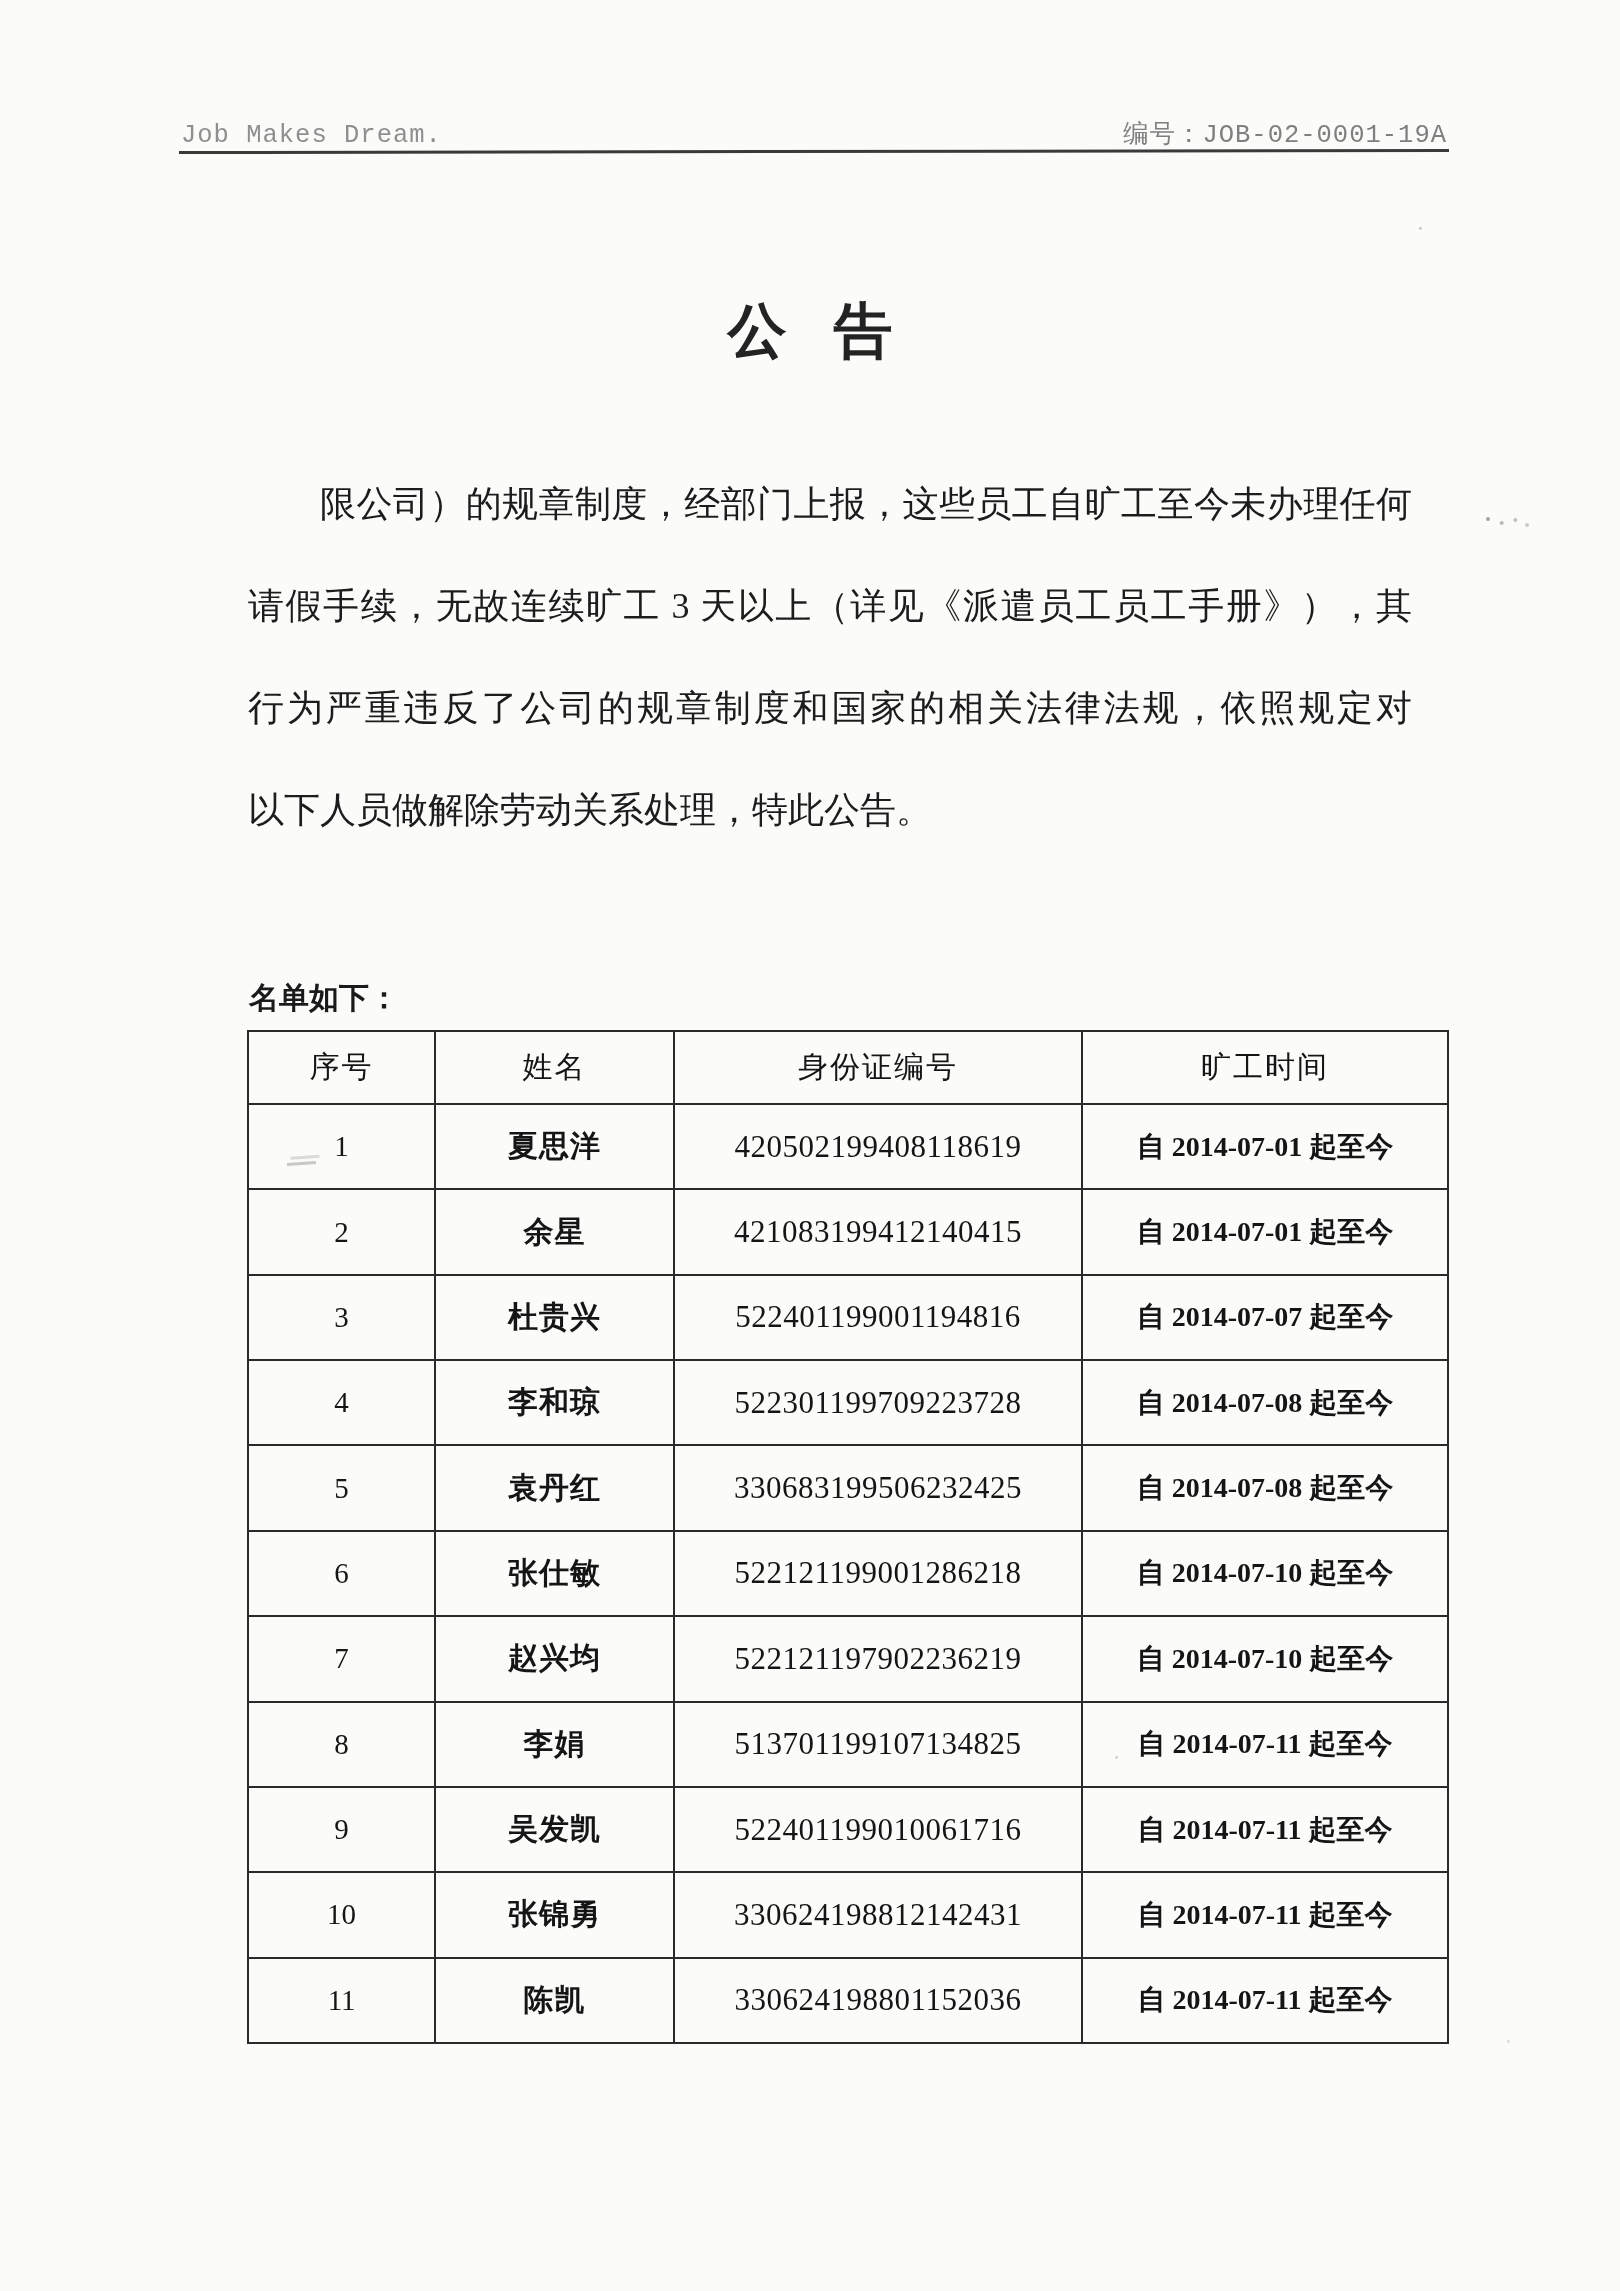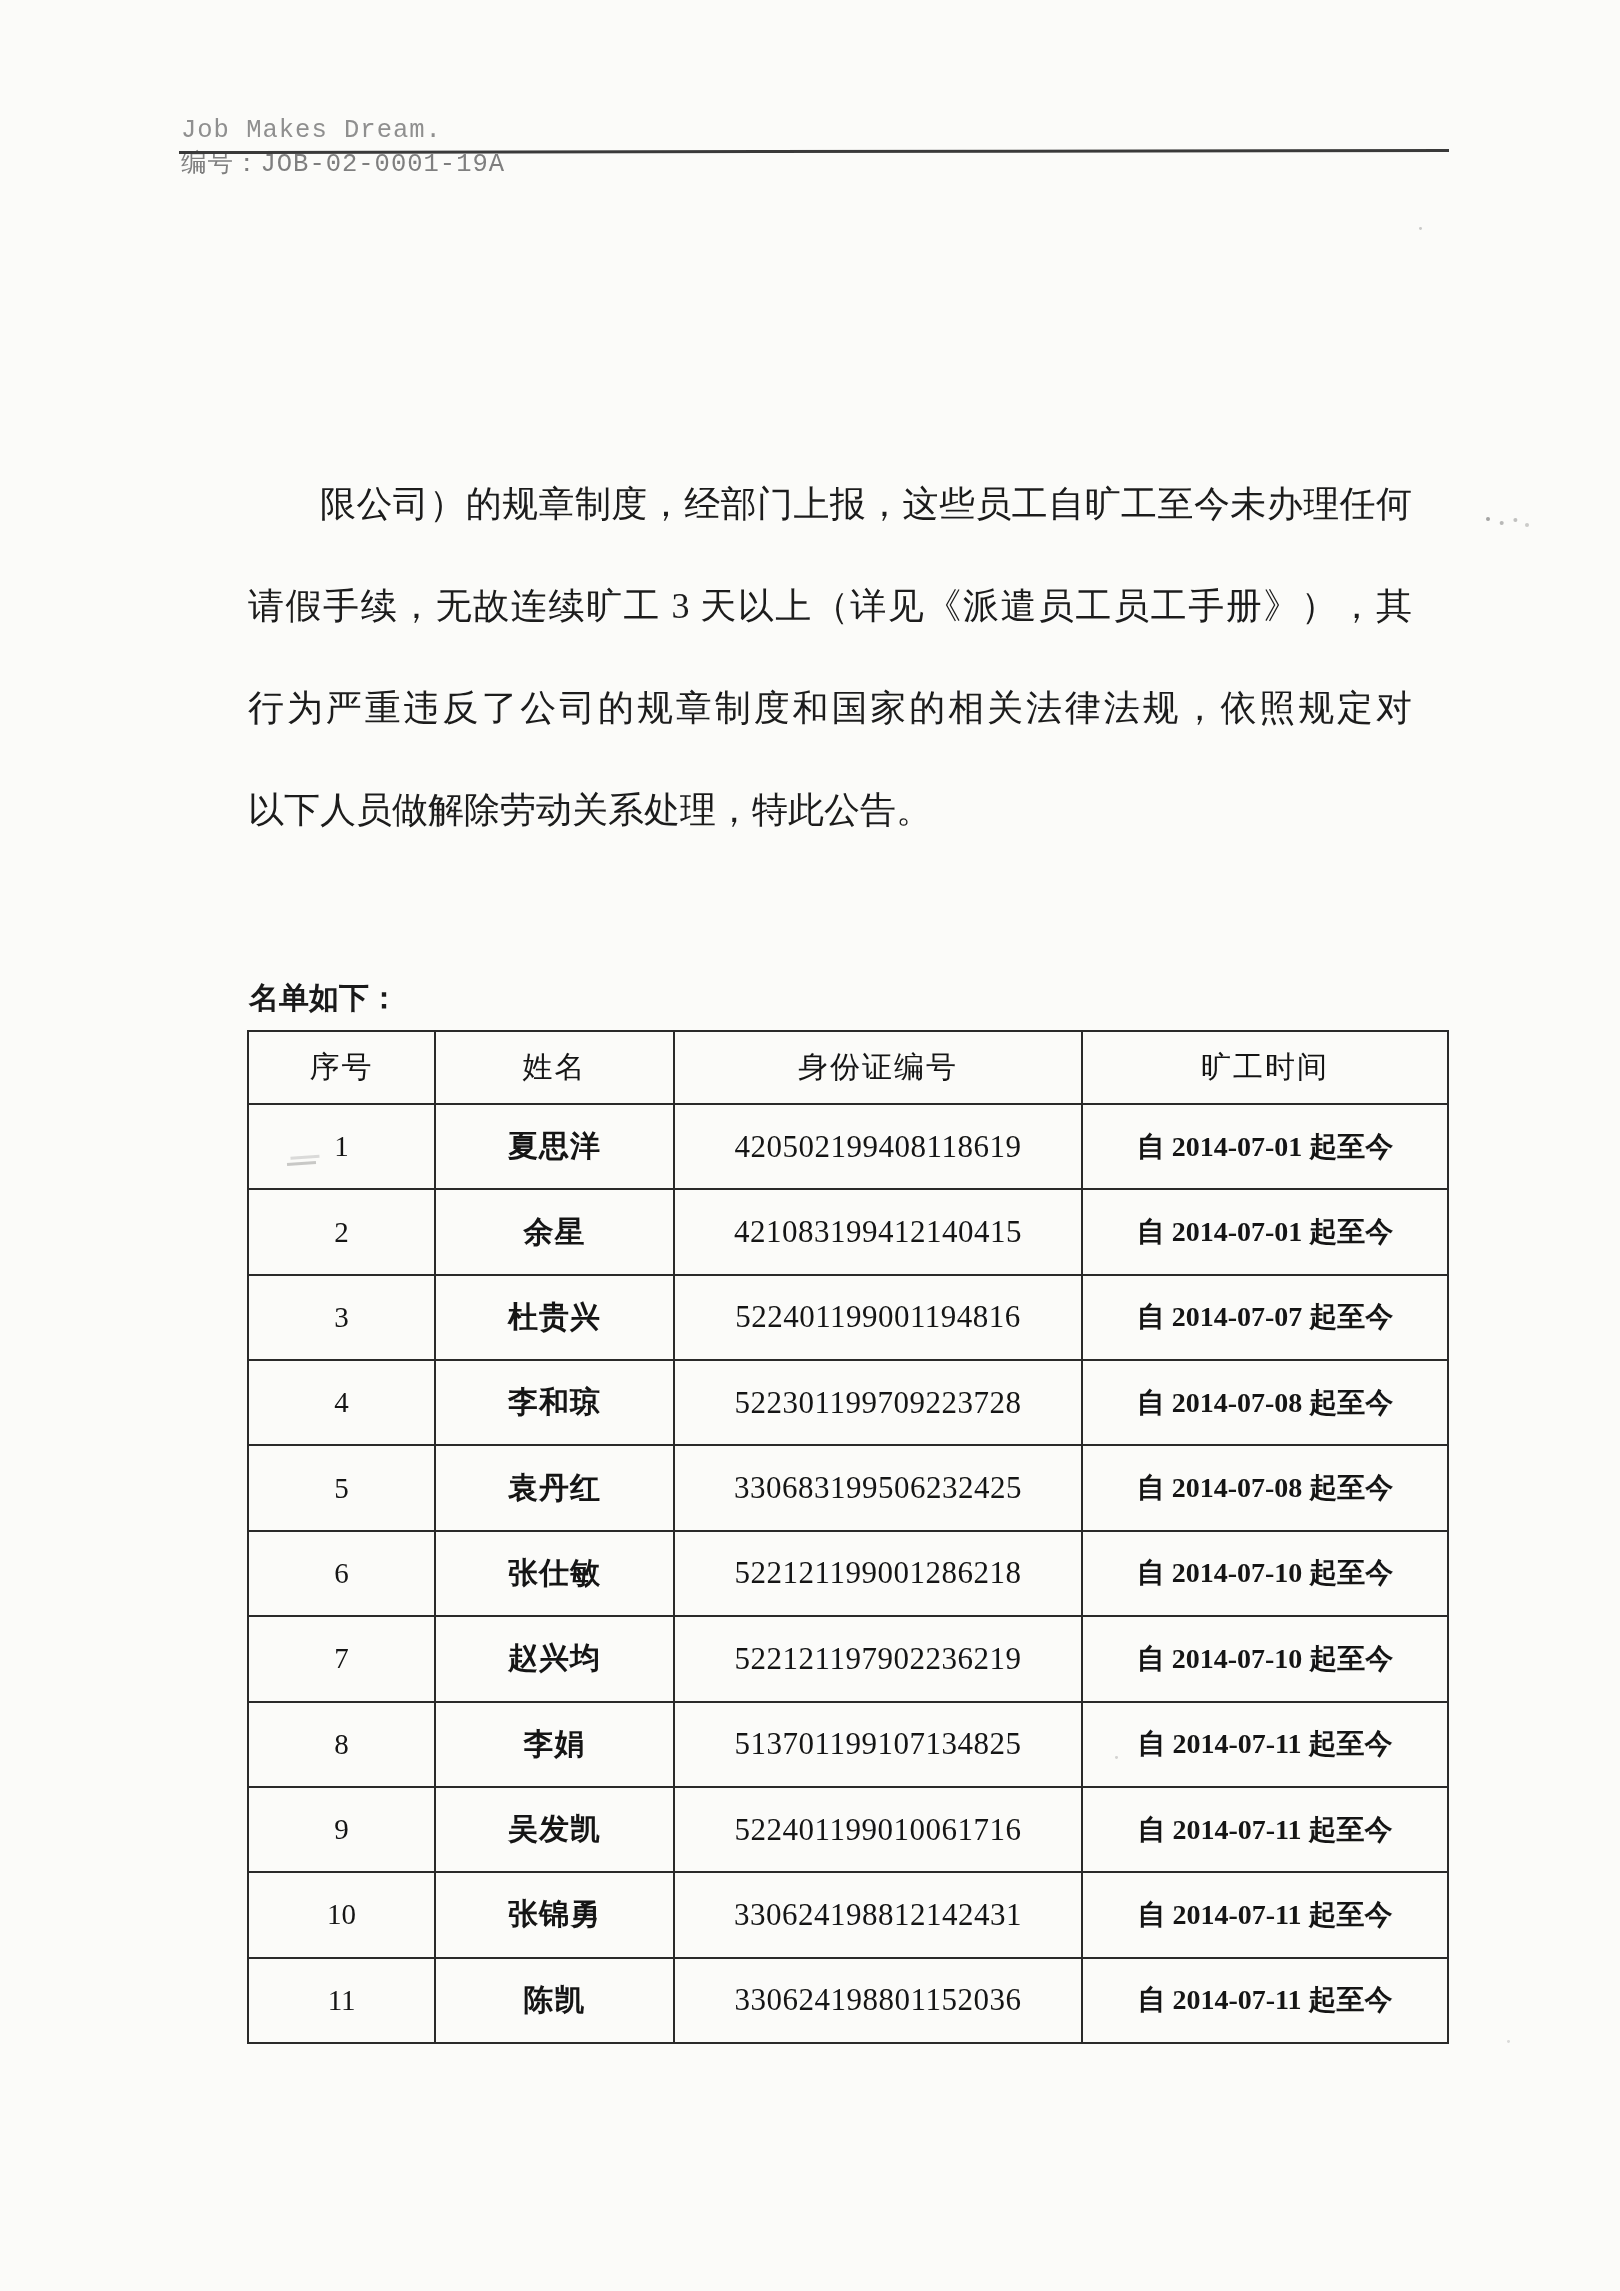--- a/index.html
+++ b/index.html
@@ -23,21 +23,20 @@
     position: absolute;
     top: 116px;
     left: 181px;
     width: 1266px;
     display: flex;
     justify-content: space-between;
     align-items: baseline;
     font-family: "Liberation Mono", "DejaVu Sans Mono", monospace;
     font-size: 25.5px;
     letter-spacing: 1px;
-    flex-direction: column;
   }
   .doc-header .hdr-left  { color: #8f8f8f; }
   .doc-header .hdr-right { color: #7f7f7f; }
 
   .header-rule {
     position: absolute;
     top: 150px;
     left: 179px;
     width: 1270px;
     height: 2.9px;
@@ -167,20 +166,21 @@
 
 <div class="page">
 
   <div class="doc-header">
     <span class="hdr-left">Job Makes Dream.</span>
     <span class="hdr-right">编号：JOB-02-0001-19A</span>
   </div>
 
   <div class="header-rule"></div>
 
+  <h1 class="doc-title">公 告</h1>
 
   <div class="doc-paragraph">
       <div class="para-line">限公司）的规章制度，经部门上报，这些员工自旷工至今未办理任何</div>
       <div class="para-line">请假手续，无故连续旷工 3 天以上（详见《派遣员工员工手册》），其</div>
       <div class="para-line">行为严重违反了公司的规章制度和国家的相关法律法规，依照规定对</div>
       <div class="para-line">以下人员做解除劳动关系处理，特此公告。</div>
     </div>
 
   <div class="list-label">名单如下：</div>
 

